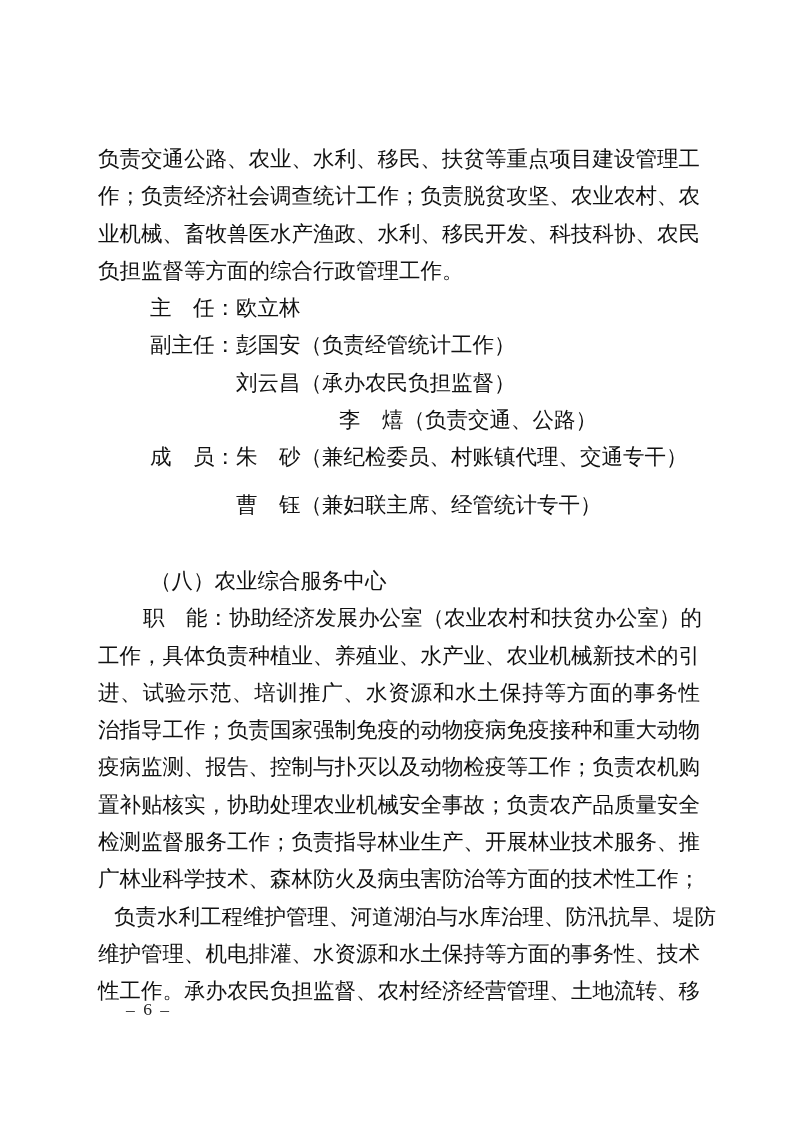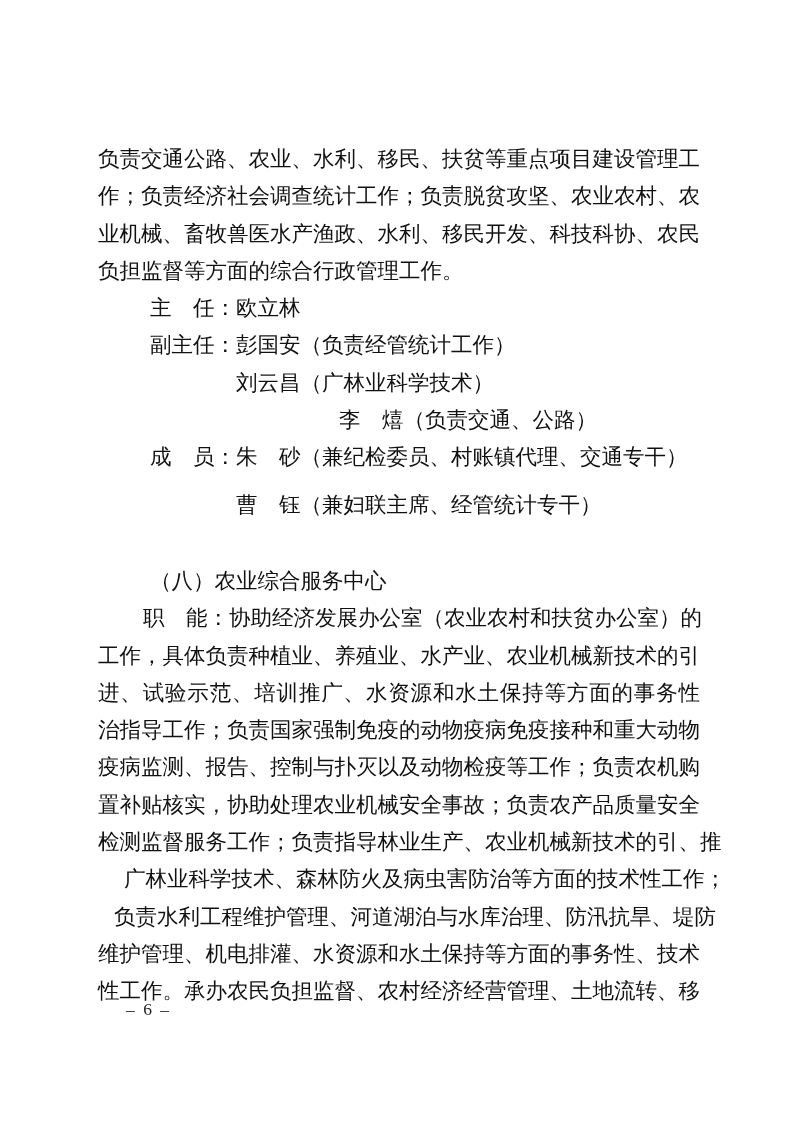--- a/index.html
+++ b/index.html
@@ -56,31 +56,31 @@
 <body>
 
 <div class="page">
   <div class="doc-body" id="doc-body">
       <div class="line fill" style="padding-left: 0px;">负责交通公路、农业、水利、移民、扶贫等重点项目建设管理工</div>
       <div class="line fill" style="padding-left: 0px;">作；负责经济社会调查统计工作；负责脱贫攻坚、农业农村、农</div>
       <div class="line fill" style="padding-left: 0px;">业机械、畜牧兽医水产渔政、水利、移民开发、科技科协、农民</div>
       <div class="line" style="padding-left: 0px;">负担监督等方面的综合行政管理工作。</div>
       <div class="line" style="padding-left: 52px;">主　任：欧立林</div>
       <div class="line" style="padding-left: 52px;">副主任：彭国安（负责经管统计工作）</div>
-      <div class="line" style="padding-left: 138px;">刘云昌（广林业科学技术）</div>
+      <div class="line" style="padding-left: 138px;">刘云昌（承办农民负担监督）</div>
       <div class="line" style="padding-left: 138px; text-align: center;">李　熺（负责交通、公路）</div>
       <div class="line" style="padding-left: 52px;">成　员：朱　砂（兼纪检委员、村账镇代理、交通专干）</div>
       <div class="line" style="padding-left: 138px; margin-top: 10px;">曹　钰（兼妇联主席、经管统计专干）</div>
       <div class="line" style="padding-left: 52px; margin-top: 39px;">（八）农业综合服务中心</div>
       <div class="line fill" style="padding-left: 45px;">职　能：协助经济发展办公室（农业农村和扶贫办公室）的</div>
       <div class="line fill" style="padding-left: 0px;">工作，具体负责种植业、养殖业、水产业、农业机械新技术的引</div>
       <div class="line fill" style="padding-left: 0px;">进、试验示范、培训推广、水资源和水土保持等方面的事务性</div>
       <div class="line fill" style="padding-left: 0px;">治指导工作；负责国家强制免疫的动物疫病免疫接种和重大动物</div>
       <div class="line fill" style="padding-left: 0px;">疫病监测、报告、控制与扑灭以及动物检疫等工作；负责农机购</div>
       <div class="line fill" style="padding-left: 0px;">置补贴核实，协助处理农业机械安全事故；负责农产品质量安全</div>
-      <div class="line fill" style="padding-left: 0px;">检测监督服务工作；负责指导林业生产、农业机械新技术的引、推</div>
-      <div class="line fill" style="padding-left: 0px; margin-left: 26px;">广林业科学技术、森林防火及病虫害防治等方面的技术性工作；</div>
+      <div class="line fill" style="padding-left: 0px;">检测监督服务工作；负责指导林业生产、开展林业技术服务、推</div>
+      <div class="line fill" style="padding-left: 0px;">广林业科学技术、森林防火及病虫害防治等方面的技术性工作；</div>
       <div class="line fill" style="padding-left: 0px; margin-left: 16px;">负责水利工程维护管理、河道湖泊与水库治理、防汛抗旱、堤防</div>
       <div class="line fill" style="padding-left: 0px;">维护管理、机电排灌、水资源和水土保持等方面的事务性、技术</div>
       <div class="line fill" style="padding-left: 0px;">性工作。承办农民负担监督、农村经济经营管理、土地流转、移</div>
     </div>
   <div class="page-number">– 6 –</div>
 </div>
 
 </body></html>

